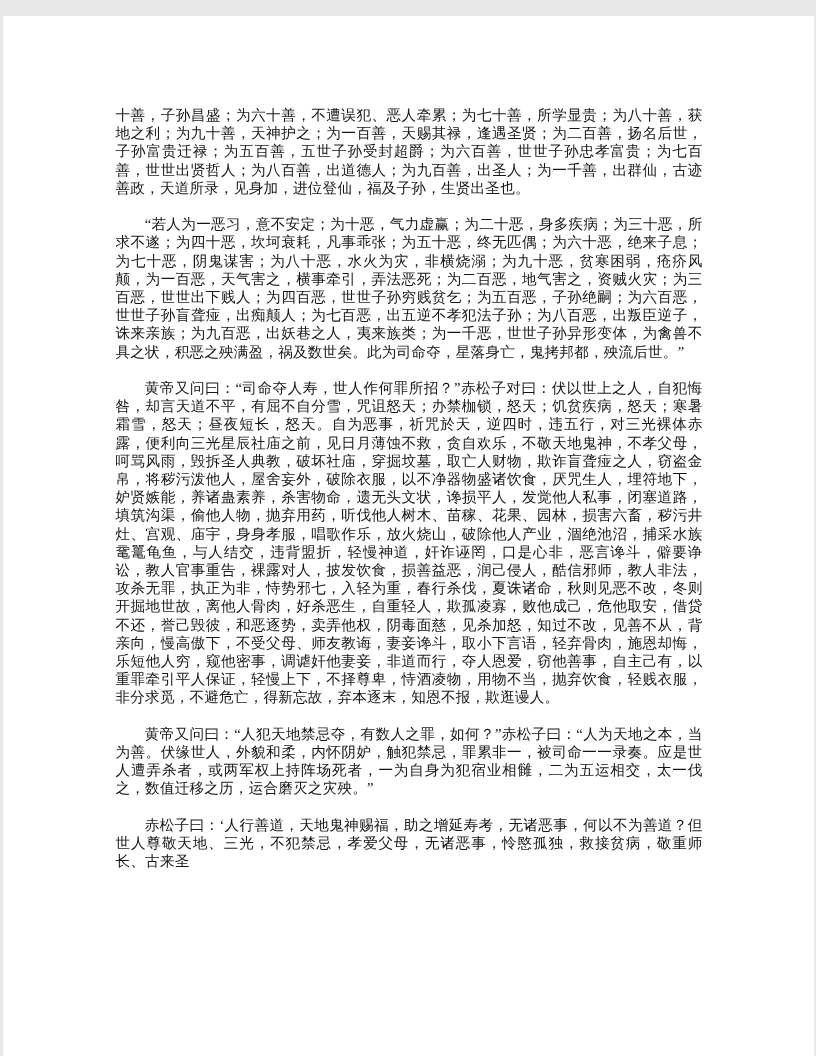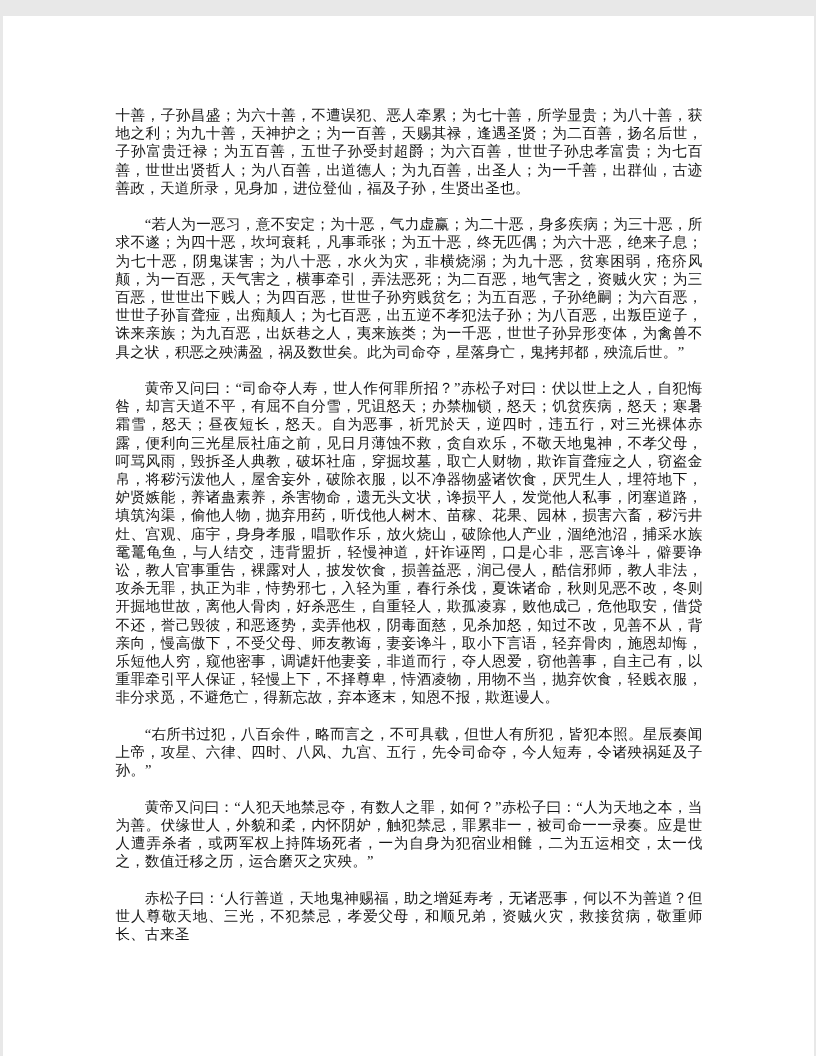--- a/index.html
+++ b/index.html
@@ -26,17 +26,16 @@
   p.para.indent{text-indent:2em;}
 </style>
 </head>
 <body>
 
 <div class="page">
   <div class="doc-body" id="doc-body">
       <p class="para">十善，子孙昌盛；为六十善，不遭误犯、恶人牵累；为七十善，所学显贵；为八十善，获地之利；为九十善，天神护之；为一百善，天赐其禄，逢遇圣贤；为二百善，扬名后世，子孙富贵迁禄；为五百善，五世子孙受封超爵；为六百善，世世子孙忠孝富贵；为七百善，世世出贤哲人；为八百善，出道德人；为九百善，出圣人；为一千善，出群仙，古迹善政，天道所录，见身加，进位登仙，福及子孙，生贤出圣也。</p>
       <p class="para indent">“若人为一恶习，意不安定；为十恶，气力虚赢；为二十恶，身多疾病；为三十恶，所求不遂；为四十恶，坎坷衰耗，凡事乖张；为五十恶，终无匹偶；为六十恶，绝来子息；为七十恶，阴鬼谋害；为八十恶，水火为灾，非横烧溺；为九十恶，贫寒困弱，疮疥风颠，为一百恶，天气害之，横事牵引，弄法恶死；为二百恶，地气害之，资贼火灾；为三百恶，世世出下贱人；为四百恶，世世子孙穷贱贫乞；为五百恶，子孙绝嗣；为六百恶，世世子孙盲聋痖，出痴颠人；为七百恶，出五逆不孝犯法子孙；为八百恶，出叛臣逆子，诛来亲族；为九百恶，出妖巷之人，夷来族类；为一千恶，世世子孙异形变体，为禽兽不具之状，积恶之殃满盈，祸及数世矣。此为司命夺，星落身亡，鬼拷邦都，殃流后世。”</p>
       <p class="para indent">黄帝又问曰：“司命夺人寿，世人作何罪所招？”赤松子对曰：伏以世上之人，自犯悔咎，却言天道不平，有屈不自分雪，咒诅怒天；办禁枷锁，怒天；饥贫疾病，怒天；寒暑霜雪，怒天；昼夜短长，怒天。自为恶事，祈咒於天，逆四时，违五行，对三光裸体赤露，便利向三光星辰社庙之前，见日月薄蚀不救，贪自欢乐，不敬天地鬼神，不孝父母，呵骂风雨，毁拆圣人典教，破坏社庙，穿掘坟墓，取亡人财物，欺诈盲聋痖之人，窃盗金帛，将秽污泼他人，屋舍妄外，破除衣服，以不净器物盛诸饮食，厌咒生人，埋符地下，妒贤嫉能，养诸蛊素养，杀害物命，遗无头文状，谗损平人，发觉他人私事，闭塞道路，填筑沟渠，偷他人物，抛弃用药，听伐他人树木、苗稼、花果、园林，损害六畜，秽污井灶、宫观、庙宇，身身孝服，唱歌作乐，放火烧山，破除他人产业，涸绝池沼，捕采水族鼋鼍龟鱼，与人结交，违背盟折，轻慢神道，奸诈诬罔，口是心非，恶言谗斗，僻要诤讼，教人官事重告，裸露对人，披发饮食，损善益恶，润己侵人，酷信邪师，教人非法，攻杀无罪，执正为非，恃势邪七，入轻为重，春行杀伐，夏诛诸命，秋则见恶不改，冬则开掘地世故，离他人骨肉，好杀恶生，自重轻人，欺孤凌寡，败他成己，危他取安，借贷不还，誉己毁彼，和恶逐势，卖弄他权，阴毒面慈，见杀加怒，知过不改，见善不从，背亲向，慢高傲下，不受父母、师友教诲，妻妾谗斗，取小下言语，轻弃骨肉，施恩却悔，乐短他人穷，窥他密事，调谑奸他妻妾，非道而行，夺人恩爱，窃他善事，自主己有，以重罪牵引平人保证，轻慢上下，不择尊卑，恃酒凌物，用物不当，抛弃饮食，轻贱衣服，非分求觅，不避危亡，得新忘故，弃本逐末，知恩不报，欺逛谩人。</p>
-      <p class="para indent">“右所书过犯，八百余件，略而言之，不可具载，但世人有所犯，皆犯本照。星辰奏闻上帝，攻星、六律、四时、八风、九宫、五行，先令司命夺，今人短寿，令诸殃祸延及子孙。”</p>
       <p class="para indent">黄帝又问曰：“人犯天地禁忌夺，有数人之罪，如何？”赤松子曰：“人为天地之本，当为善。伏缘世人，外貌和柔，内怀阴妒，触犯禁忌，罪累非一，被司命一一录奏。应是世人遭弄杀者，或两军权上持阵场死者，一为自身为犯宿业相雠，二为五运相交，太一伐之，数值迁移之历，运合磨灭之灾殃。”</p>
-      <p class="para indent">赤松子曰：‘人行善道，天地鬼神赐福，助之增延寿考，无诸恶事，何以不为善道？但世人尊敬天地、三光，不犯禁忌，孝爱父母，和顺兄弟，资贼火灾，救接贫病，敬重师长、古来圣</p>
+      <p class="para indent">赤松子曰：‘人行善道，天地鬼神赐福，助之增延寿考，无诸恶事，何以不为善道？但世人尊敬天地、三光，不犯禁忌，孝爱父母，无诸恶事，怜愍孤独，救接贫病，敬重师长、古来圣</p>
     </div>
 </div>
 
 </body></html>

